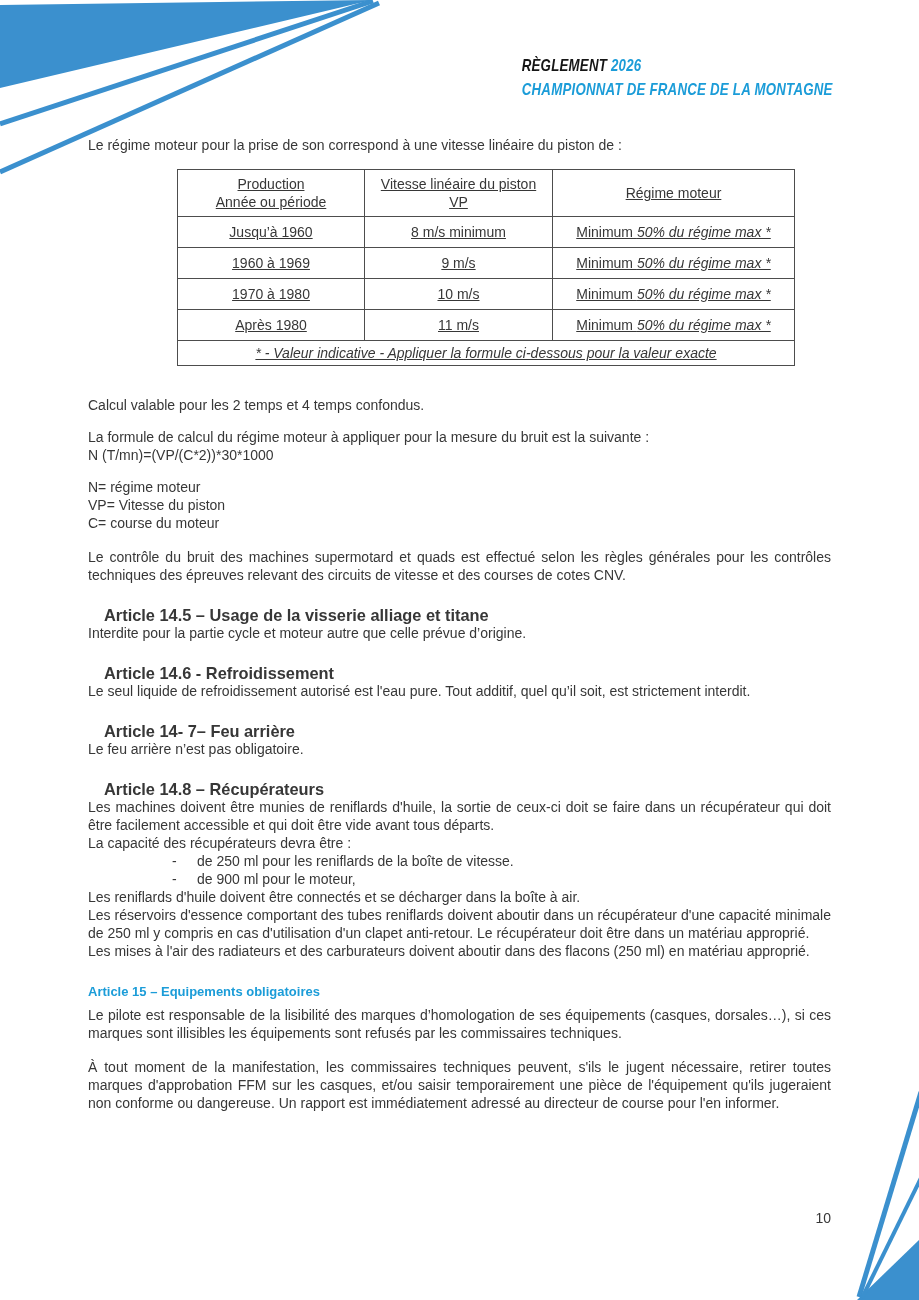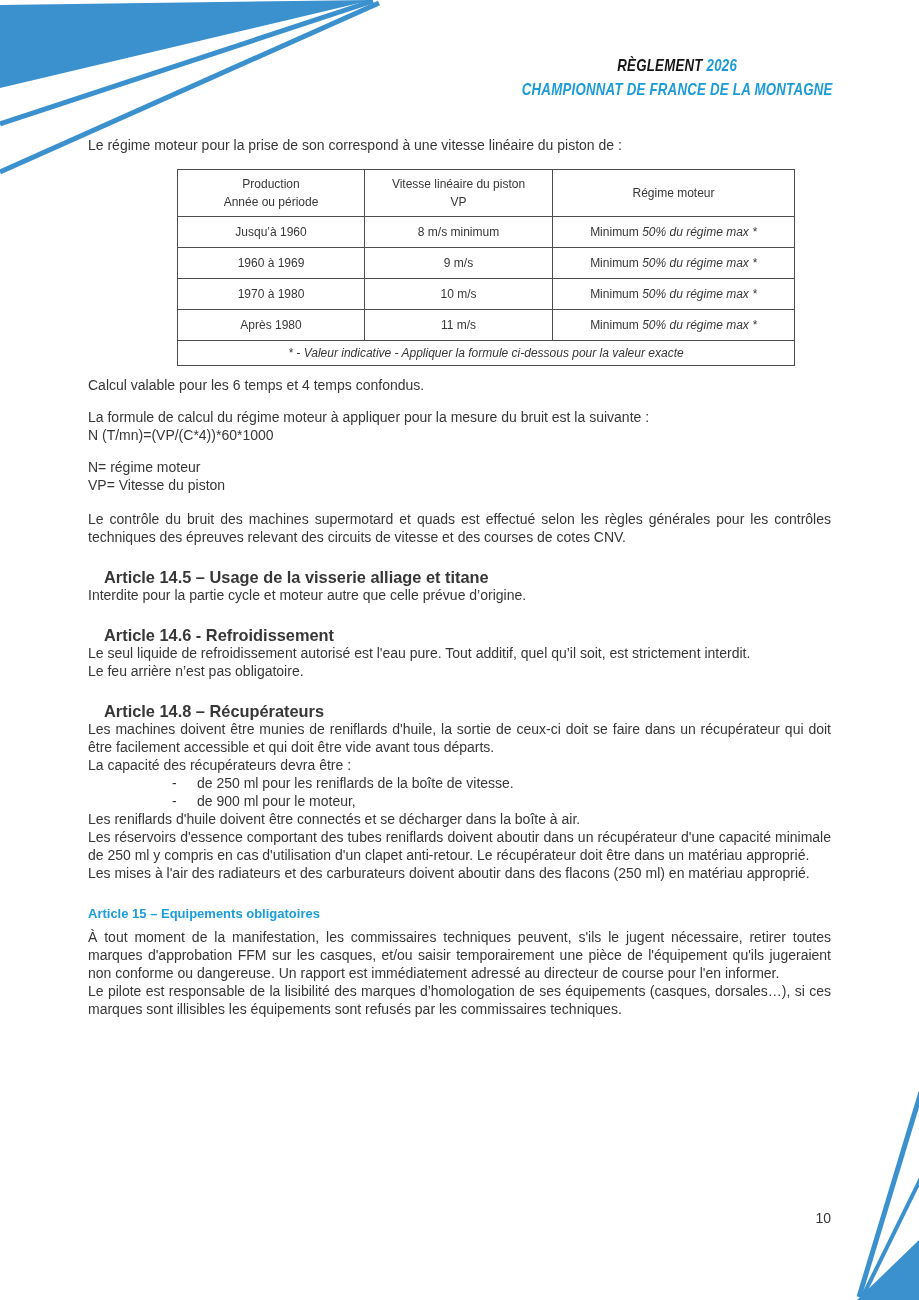--- a/index.html
+++ b/index.html
@@ -4,42 +4,42 @@
 <style>
   html,body{margin:0;padding:0;background:#ffffff;}
   .page{
     position:relative;width:919px;height:1300px;background:#ffffff;
     font-family:"Liberation Sans",sans-serif;color:#373737;overflow:hidden;
   }
   .deco{position:absolute;top:0;left:0;width:919px;height:1300px;z-index:0;pointer-events:none;}
   .acc-fill{fill:var(--accent,#3B90CE);}
   .acc-stroke{stroke:var(--accent,#3B90CE);fill:none;}
   
-  .masthead{position:absolute;top:54px;right:86px;text-align:center;z-index:2;}
+  .masthead{position:absolute;top:54px;right:86px;text-align:left;z-index:2;}
   .m-line{
     font-weight:bold;font-style:italic;font-size:17px;line-height:24px;
     white-space:nowrap;transform:scaleX(0.78);transform-origin:100% 50%;
     letter-spacing:0.3px;
   }
   .m-black{color:#161616;}
   .m-blue{color:var(--text-blue,#1B9CD8);}
   
   .content{position:absolute;left:88px;right:88px;top:136px;z-index:1;font-size:14px;line-height:18px;}
   .content p{margin:0;}
   .p-gap{margin:0 0 14px 0 !important;}
   .p-gap18{margin:0 0 16px 0 !important;}
   .just{text-align:justify;}
   .h-art{font-weight:bold;margin:22px 0 0 16px;}
   .h-art15{font-weight:bold;color:var(--text-blue,#1B9CD8);font-size:13px;line-height:20px;margin:22px 0 4px 0;}
   .bullet{padding-left:84px;}
   .bullet .dash{display:inline-block;width:25px;}
   
   table.spec{
-    border-collapse:collapse;margin:15px 0 10px 89px;width:598px;
-    font-size:12px;line-height:18px;color:#373737;table-layout:fixed;
+    border-collapse:collapse;margin:15px 0 30px 89px;width:598px;
+    font-size:14px;line-height:18px;color:#373737;table-layout:fixed;text-decoration:underline;
   }
   table.spec td{border:1.5px solid #4d4d4d;text-align:center;vertical-align:middle;padding:2px 4px;}
   .col1{width:178px;} .col2{width:179px;} .col3{width:233px;}
   .hrow td{height:42px;}
   .drow td{height:26px;}
   .frow td{height:20px;font-style:italic;}
   .pagenum{position:absolute;right:88px;bottom:74px;font-size:14px;z-index:1;margin-left:46px;}
 </style>
 </head>
 <body>
@@ -100,52 +100,54 @@
           <td>Après 1980</td>
           <td>11 m/s</td>
           <td><span>Minimum </span><i>50% du régime max *</i></td>
         </tr>
         <tr class="frow">
           <td colspan="3">* - Valeur indicative - Appliquer la formule ci-dessous pour la valeur exacte</td>
         </tr>
       </tbody>
     </table>
 
-    <p class="p-gap">Calcul valable pour les 6 temps et 4 temps confondus.</p>
+    <p class="p-gap">Calcul valable pour les 2 temps et 4 temps confondus.</p>
 
     <div class="p-gap">
       <p>La formule de calcul du régime moteur à appliquer pour la mesure du bruit est la suivante :</p>
-      <p>N (T/mn)=(VP/(C*4))*60*1000</p>
+      <p>N (T/mn)=(VP/(C*2))*30*1000</p>
     </div>
 
     <div class="p-gap18">
       <p>N= régime moteur</p>
       <p>VP= Vitesse du piston</p>
+      <p>C= course du moteur</p>
     </div>
 
     <p class="just">Le contrôle du bruit des machines supermotard et quads est effectué selon les règles générales pour les contrôles techniques des épreuves relevant des circuits de vitesse et des courses de cotes CNV.</p>
 
     <h3 class="h-art">Article 14.5 – Usage de la visserie alliage et titane</h3>
     <p>Interdite pour la partie cycle et moteur autre que celle prévue d’origine.</p>
 
     <h3 class="h-art">Article 14.6 - Refroidissement</h3>
     <p>Le seul liquide de refroidissement autorisé est l'eau pure. Tout additif, quel qu’il soit, est strictement interdit.</p>
 
+    <h3 class="h-art">Article 14- 7– Feu arrière</h3>
     <p>Le feu arrière n’est pas obligatoire.</p>
 
     <h3 class="h-art">Article 14.8 – Récupérateurs</h3>
     <p class="just">Les machines doivent être munies de reniflards d'huile, la sortie de ceux-ci doit se faire dans un récupérateur qui doit être facilement accessible et qui doit être vide avant tous départs.</p>
     <p>La capacité des récupérateurs devra être :</p>
     <p class="bullet"><span class="dash">-</span><span>de 250 ml pour les reniflards de la boîte de vitesse.</span></p>
     <p class="bullet"><span class="dash">-</span><span>de 900 ml pour le moteur,</span></p>
     <p>Les reniflards d'huile doivent être connectés et se décharger dans la boîte à air.</p>
     <p class="just">Les réservoirs d'essence comportant des tubes reniflards doivent aboutir dans un récupérateur d'une capacité minimale de 250 ml y compris en cas d'utilisation d'un clapet anti-retour. Le récupérateur doit être dans un matériau approprié.</p>
     <p>Les mises à l'air des radiateurs et des carburateurs doivent aboutir dans des flacons (250 ml) en matériau approprié.</p>
 
     <h3 class="h-art15">Article 15 – Equipements obligatoires</h3>
+    <p class="just p-gap18">Le pilote est responsable de la lisibilité des marques d’homologation de ses équipements (casques, dorsales…), si ces marques sont illisibles les équipements sont refusés par les commissaires techniques.</p>
     <p class="just">À tout moment de la manifestation, les commissaires techniques peuvent, s'ils le jugent nécessaire, retirer toutes marques d'approbation FFM sur les casques, et/ou saisir temporairement une pièce de l'équipement qu'ils jugeraient non conforme ou dangereuse. Un rapport est immédiatement adressé au directeur de course pour l'en informer.</p>
-    <p class="just p-gap18">Le pilote est responsable de la lisibilité des marques d’homologation de ses équipements (casques, dorsales…), si ces marques sont illisibles les équipements sont refusés par les commissaires techniques.</p>
 
   </div>
 
   <div class="pagenum">10</div>
 
 </div>
 
 </body></html>

